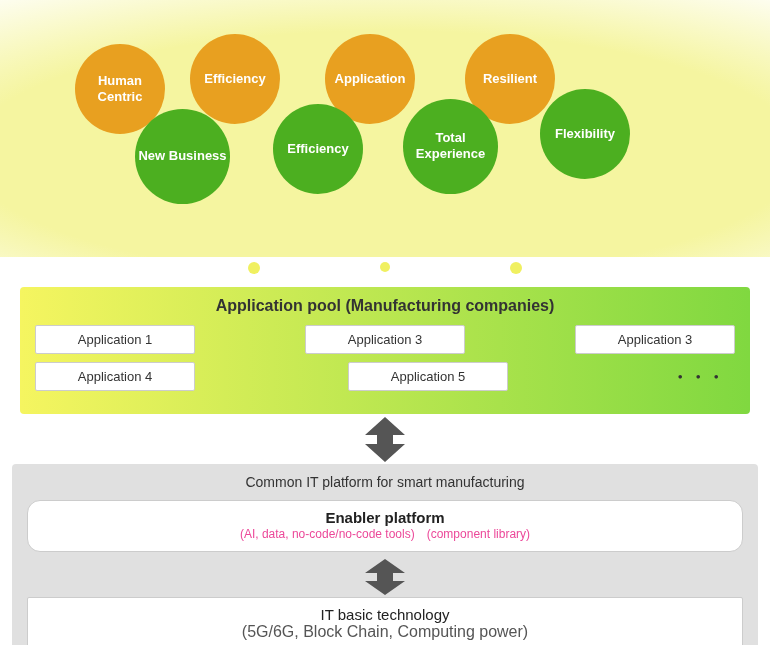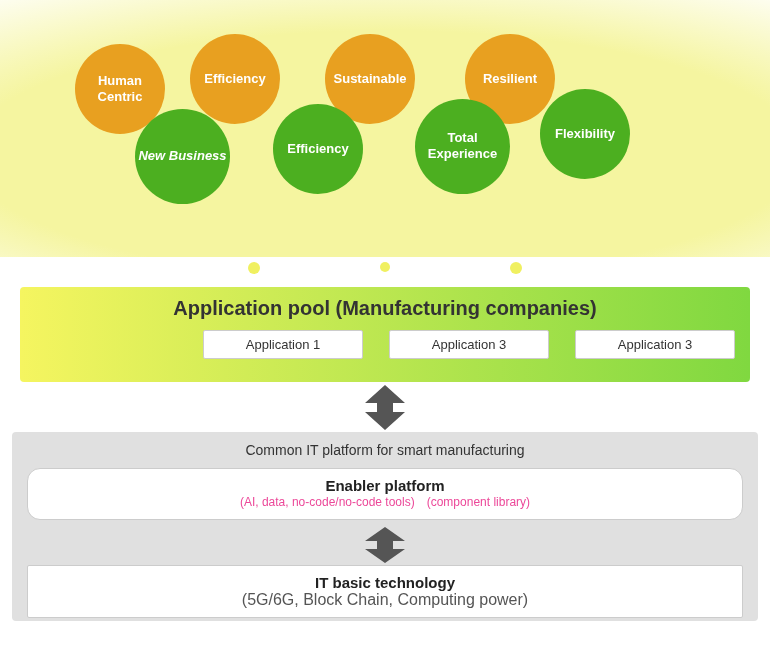--- a/index.html
+++ b/index.html
@@ -63,28 +63,28 @@
       position: relative;
       margin: 0 20px;
       background: linear-gradient(to right, #f5f560, #80d840);
       border-radius: 4px;
       padding: 10px 15px 15px;
     }
 
     .app-pool-title {
       text-align: center;
       font-weight: bold;
-      font-size: 20px;
+      font-size: 16px;
       color: #333;
       margin-bottom: 10px;
     }
 
     .app-row {
       display: flex;
-      justify-content: flex-end;
+      justify-content: space-between;
       gap: 26px;
       margin-bottom: 8px;
     }
 
     .app-box {
       background: #fff;
       border: 1px solid #ccc;
       padding: 6px 20px;
       font-size: 13px;
       color: #333;
@@ -158,63 +158,68 @@
 
     .it-basic-box {
       background: #fff;
       border: 1px solid #ccc;
       padding: 8px 15px;
       border-radius: 2px;
       text-align: center;
     }
 
     .it-basic-box .main-title {
-      font-weight: bold;
+      font-weight: normal;
       font-size: 15px;
       color: #222;
     }
 
     .it-basic-box .sub-title {
       font-size: 16px;
       color: #555;
     }
   </style>
 </head>
 <body>
 
 <div class="cloud-area">
   <div class="bubbles-container">
 
   <div class="bubble orange" style="width: 90px; height: 90px; top: 15px; left: 50px;">Human
 Centric</div>
       <div class="bubble orange" style="width: 90px; height: 90px; top: 5px; left: 165px;">Efficiency</div>
-      <div class="bubble orange" style="width: 90px; height: 90px; top: 5px; left: 300px;">Sustainable</div>
+      <div class="bubble orange" style="width: 90px; height: 90px; top: 5px; left: 300px;">Application</div>
       <div class="bubble orange" style="width: 90px; height: 90px; top: 5px; left: 440px;">Resilient</div>
-      <div class="bubble green" style="width: 95px; height: 95px; top: 80px; left: 110px; font-style: italic;">New
+      <div class="bubble green" style="width: 95px; height: 95px; top: 80px; left: 110px;">New
 Business</div>
       <div class="bubble green" style="width: 90px; height: 90px; top: 75px; left: 248px;">Efficiency</div>
-      <div class="bubble green" style="width: 95px; height: 95px; top: 70px; left: 390px;">Total
+      <div class="bubble green" style="width: 95px; height: 95px; top: 70px; left: 378px;">Total
 Experience</div>
       <div class="bubble green" style="width: 90px; height: 90px; top: 60px; left: 515px;">Flexibility</div>
     </div>
 </div>
 
 <div class="drip-container">
 <div class="drip-dot" style="width: 12px; height: 12px; left: 33%; top: 5px; transform: translateX(-50%);"></div>
     <div class="drip-dot" style="width: 10px; height: 10px; left: 50%; top: 5px; transform: translateX(-50%);"></div>
     <div class="drip-dot" style="width: 12px; height: 12px; left: 67%; top: 5px; transform: translateX(-50%);"></div>
   </div>
 
 <div class="app-pool-area">
   <div class="app-pool-title">Application pool (Manufacturing companies)</div>
   <div class="app-row">
     <div class="app-box">Application 1</div>
     <div class="app-box">Application 3</div>
     <div class="app-box">Application 3</div>
   </div>
+  <div class="app-row">
+    <div class="app-box">Application 4</div>
+    <div class="app-box">Application 5</div>
+    <div class="dots-label">・・・</div>
+  </div>
 </div>
 
 <div class="arrow-container">
   <svg class="arrow-svg" width="60" height="45" viewBox="0 0 60 45">
 
     <polygon points="30,0 10,18 22,18 22,26 38,26 38,18 50,18" fill="#555"></polygon>
 
     <polygon points="30,45 10,27 22,27 22,19 38,19 38,27 50,27" fill="#555"></polygon>
   </svg>
 </div>

